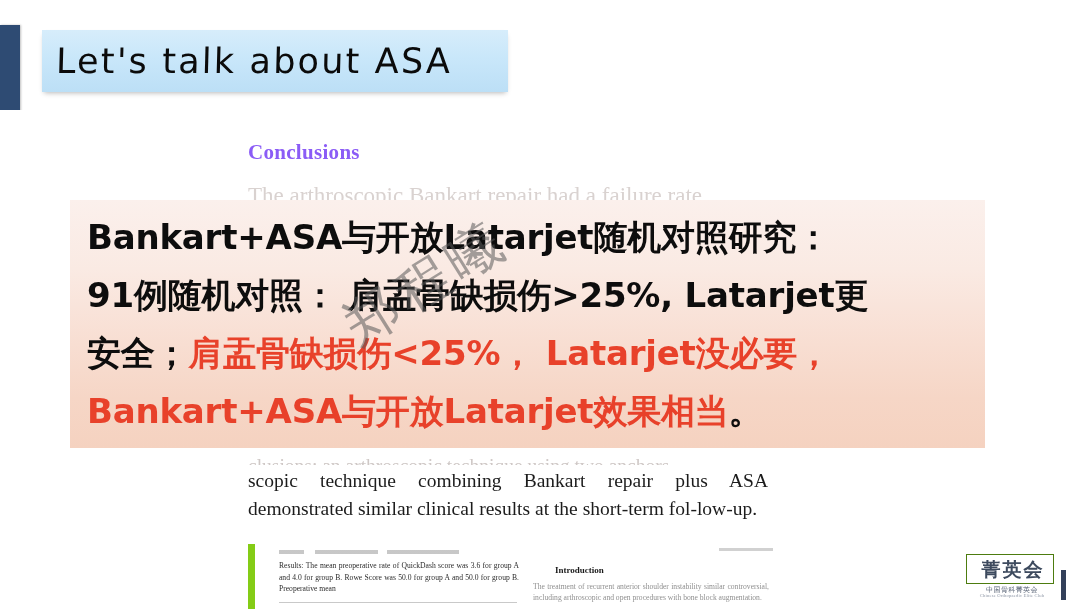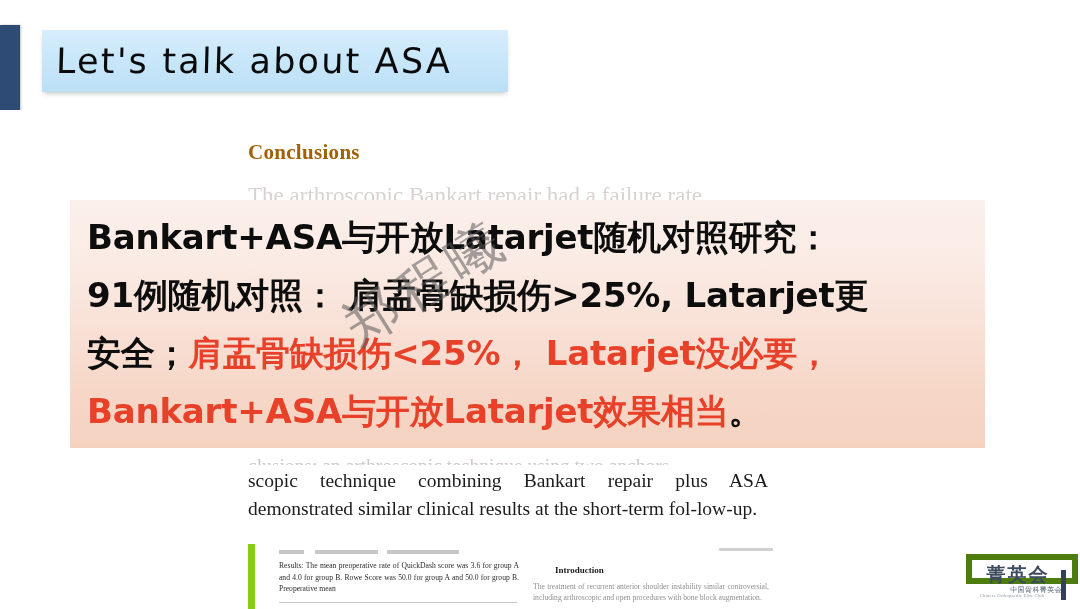--- a/index.html
+++ b/index.html
@@ -64,21 +64,21 @@
     height: 499px;
     background: #ffffff;
   }
   .paper-heading {
     position: absolute;
     left: 248px;
     top: 140px;
     font-family: "Liberation Serif", serif;
     font-weight: bold;
     font-size: 21px;
-    color: #a16207;
+    color: #8b5cf6;
     letter-spacing: 0.3px;
   }
   
   .paper-line-faint {
     position: absolute;
     left: 248px;
     top: 183px;
     width: 520px;
     font-family: "Liberation Serif", serif;
     font-size: 23px;
@@ -236,23 +236,23 @@
     right: 14px;
     bottom: 9px;
     width: 104px;
     height: 48px;
     background: #ffffff;
   }
   .logo-frame {
     position: absolute;
     left: 4px;
     top: 2px;
-    width: 112px;
+    width: 88px;
     height: 30px;
-    border: 6px solid #4d7c0f;
+    border: 1px solid #4d7c0f;
     box-sizing: border-box;
   }
   .logo-cn {
     position: absolute;
     left: 0;
     top: 0;
     width: 92px;
     height: 30px;
     display: flex;
     align-items: center;
@@ -261,21 +261,21 @@
     font-size: 19px;
     font-weight: bold;
     color: #3d4a5e;
     letter-spacing: 2px;
   }
   .logo-sub {
     position: absolute;
     left: 0px;
     top: 33px;
     width: 100px;
-    text-align: right;
+    text-align: center;
     font-family: "DejaVu Sans", sans-serif;
     font-size: 7px;
     color: #556073;
     letter-spacing: .4px;
   }
   .logo-sub2 {
     position: absolute;
     left: 0px;
     top: 41px;
     width: 100px;

